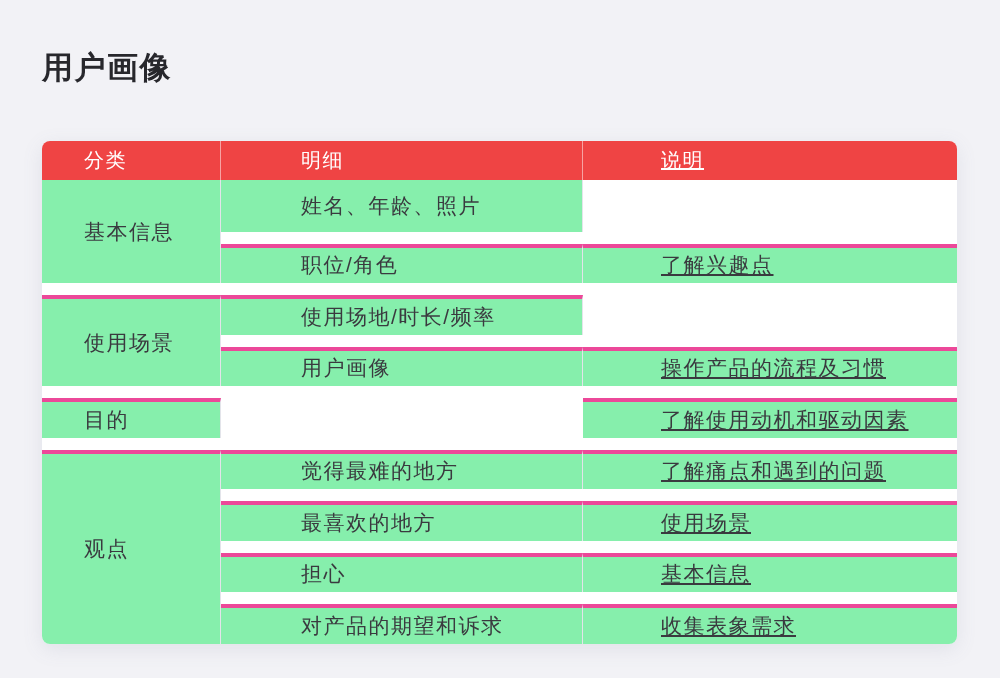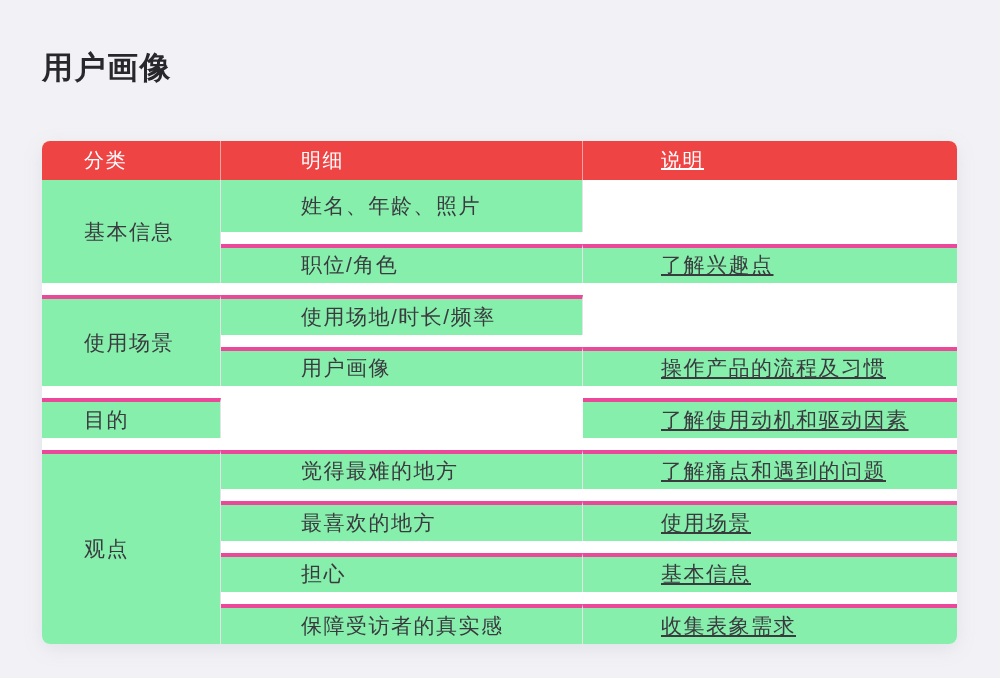--- a/index.html
+++ b/index.html
@@ -61,21 +61,21 @@
       <div class="cat vsep p1 bt" style="grid-row:6; grid-column:1">目的</div>
       <div class="cat vsep p1 bt" style="grid-row:7/span 4; grid-column:1">观点</div>
 
       <div class="cell vsep p2" style="grid-row:2; grid-column:2">姓名、年龄、照片</div>
       <div class="cell vsep p2 bt" style="grid-row:3; grid-column:2">职位/角色</div>
       <div class="cell vsep p2 bt" style="grid-row:4; grid-column:2">使用场地/时长/频率</div>
       <div class="cell vsep p2 bt" style="grid-row:5; grid-column:2">用户画像</div>
       <div class="cell vsep p2 bt" style="grid-row:8; grid-column:2">最喜欢的地方</div>
       <div class="cell vsep p2 bt" style="grid-row:7; grid-column:2">觉得最难的地方</div>
       <div class="cell vsep p2 bt" style="grid-row:9; grid-column:2">担心</div>
-      <div class="cell vsep p2 bt" style="grid-row:10; grid-column:2">保障受访者的真实感</div>
+      <div class="cell vsep p2 bt" style="grid-row:10; grid-column:2">对产品的期望和诉求</div>
 
       <div class="cell p3 bt" style="grid-row:3; grid-column:3">了解兴趣点</div>
       <div class="cell p3 bt" style="grid-row:5; grid-column:3">操作产品的流程及习惯</div>
       <div class="cell p3 bt" style="grid-row:6; grid-column:3">了解使用动机和驱动因素</div>
       <div class="cell p3 bt" style="grid-row:7; grid-column:3">了解痛点和遇到的问题</div>
       <div class="cell p3 bt" style="grid-row:8; grid-column:3">使用场景</div>
       <div class="cell p3 bt" style="grid-row:9; grid-column:3">基本信息</div>
       <div class="cell p3 bt" style="grid-row:10; grid-column:3">收集表象需求</div>
 
     </div>

